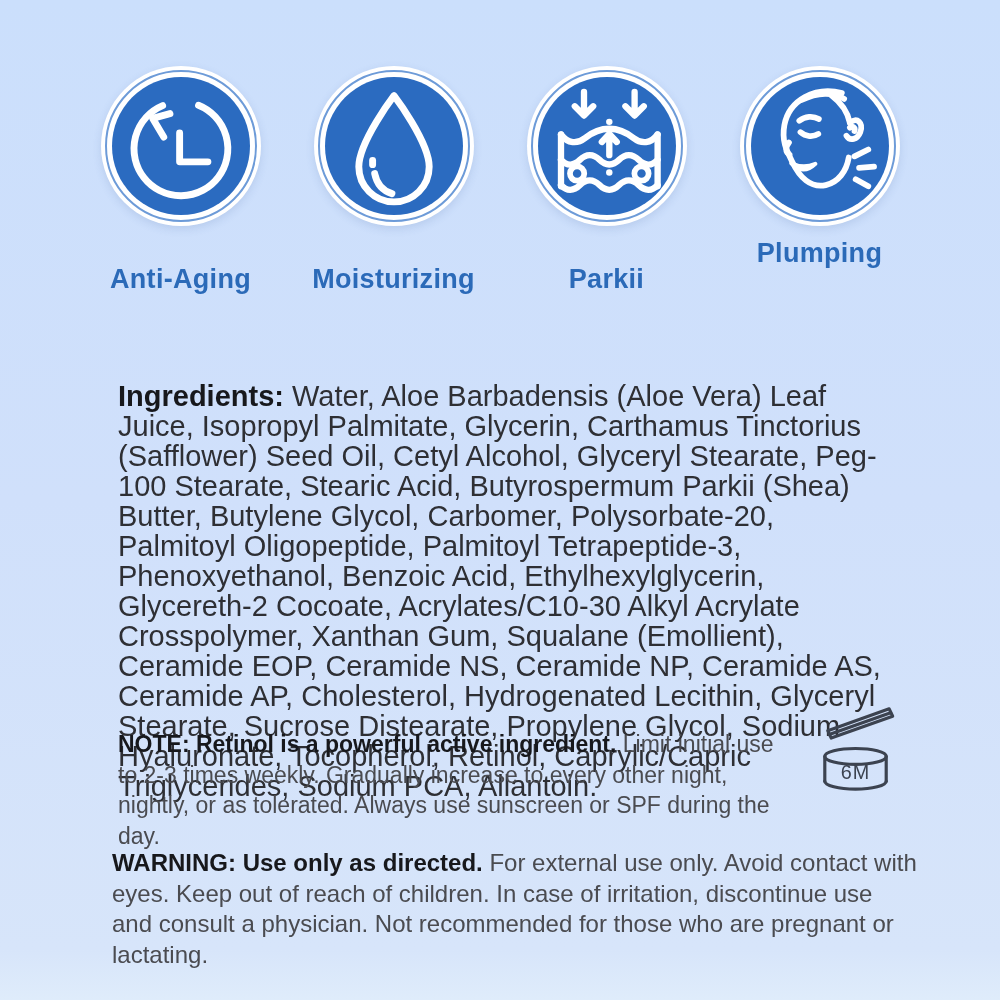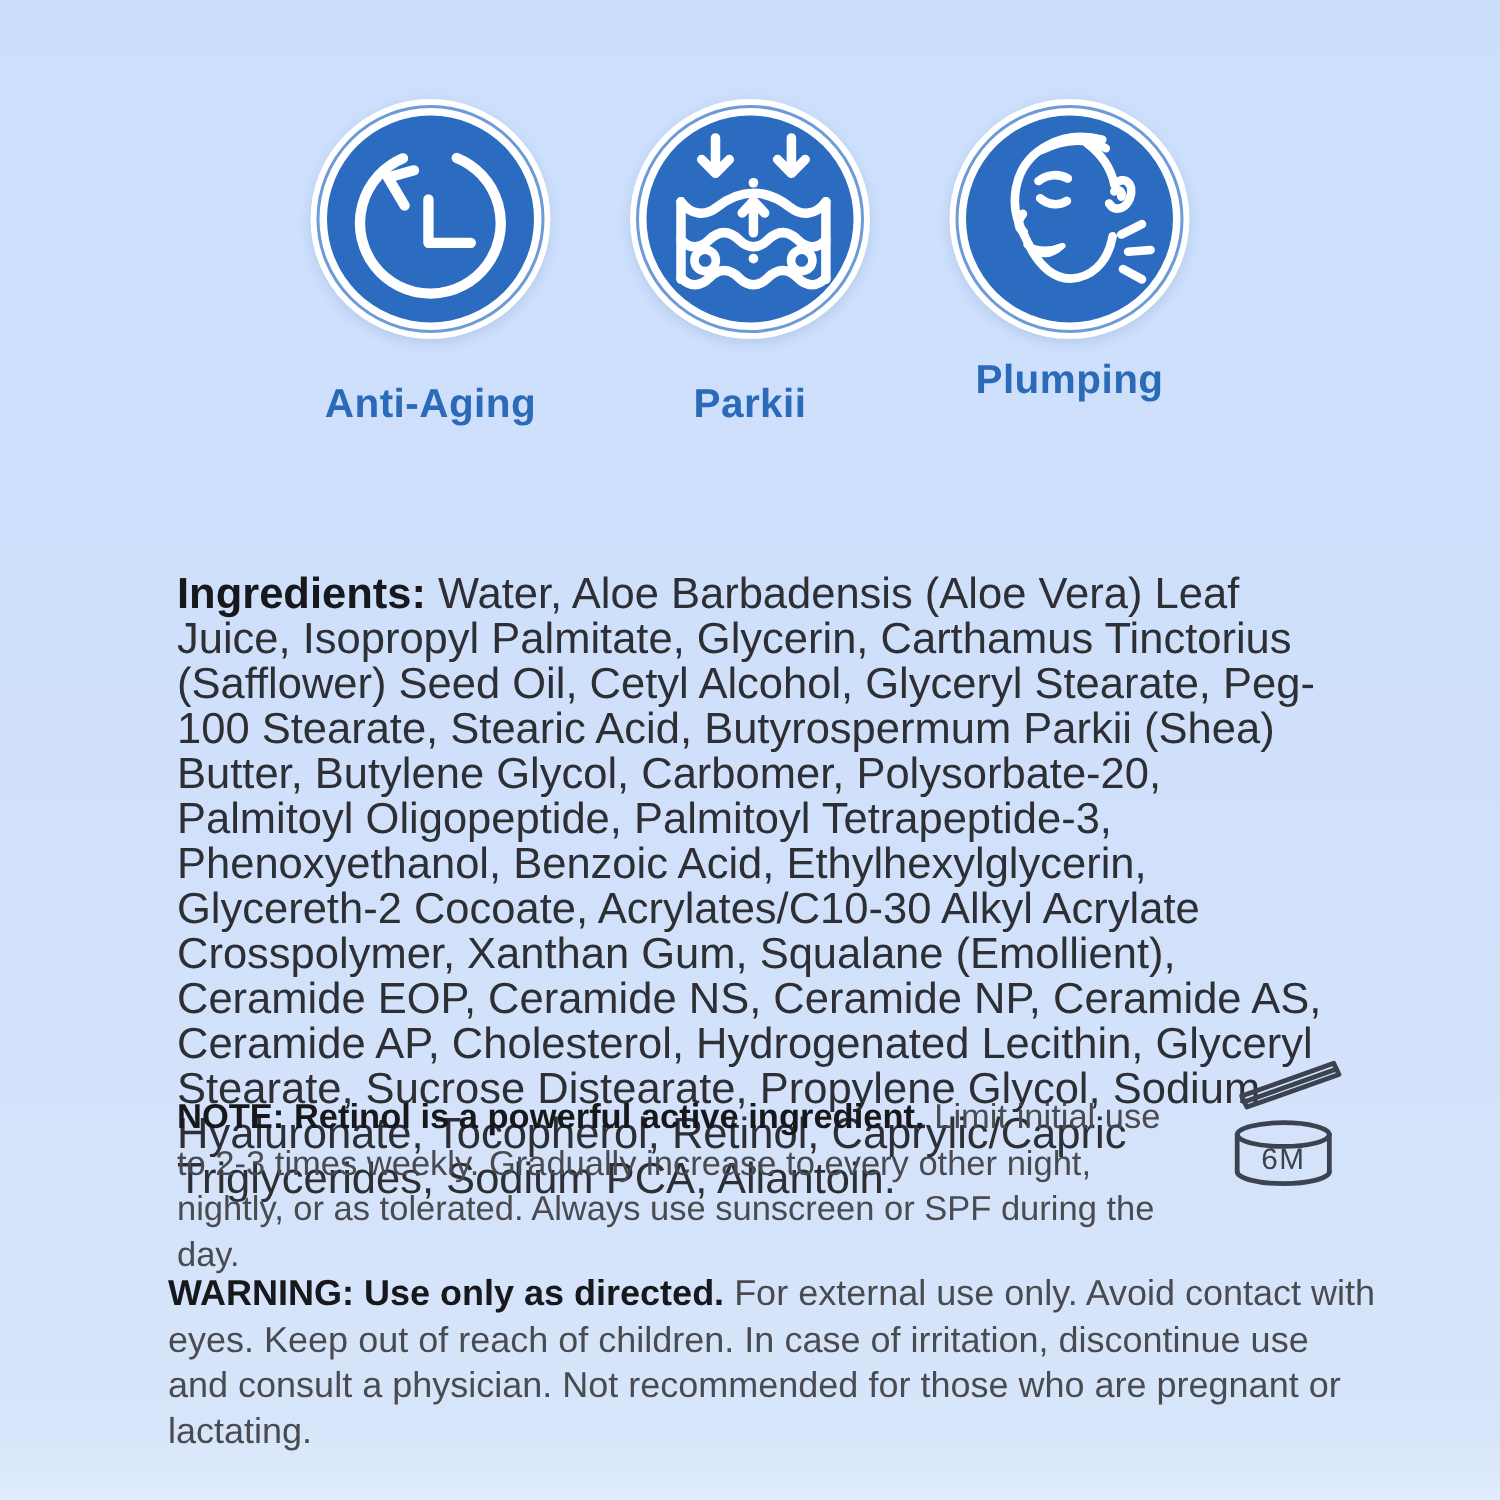--- a/index.html
+++ b/index.html
@@ -22,21 +22,21 @@
   .badge::before {
     content:""; position:absolute; inset:4px;
     border:2.5px solid #6d9bd8; border-radius:50%;
   }
   .disc {
     position:absolute; inset:11px; border-radius:50%; background:#2b6bc0;
     display:flex; align-items:center; justify-content:center;
   }
   .disc svg { width:100%; height:100%; }
   .feature-label {
-    margin-top:28px; font-size:27px; font-weight:600;
+    margin-top:38px; font-size:27px; font-weight:600;
     color:#2b6ab8; letter-spacing:0.3px; white-space:nowrap;
   }
   .feature--plumping .feature-label { margin-top:12px;text-align:center; }
 
   .text-block { position:absolute; color:#4a4b50; }
   .text-block strong { font-weight:700; color:#17181c; }
   .ingredients {
     left:118px; top:352px; width:778px;
     font-size:29px; line-height:30px; color:#2e2f34;
   }
@@ -63,20 +63,32 @@
           <svg viewBox="0 0 100 100" fill="none" stroke="#ffffff" stroke-width="5" stroke-linecap="round" stroke-linejoin="round">
             <path d="M36.7 20.7 A34 34 0 1 0 62.7 20.5"></path>
             <path d="M42 26.5 L29.5 30 L37.5 43.5"></path>
             <path d="M49 40.5 L49 61.5 L69.5 61.5"></path>
           </svg>
         </div>
       </div>
       <div class="feature-label">Anti-Aging</div>
     </div>
 
+    <div class="feature">
+      <div class="badge">
+        <div class="disc">
+          <svg viewBox="0 0 100 100" fill="none" stroke="#ffffff" stroke-width="5" stroke-linecap="round" stroke-linejoin="round">
+            <path d="M50 13.5 C 50 13.5 24.5 47 24.5 65 A 25.5 25.5 0 0 0 75.5 65 C 75.5 47 50 13.5 50 13.5 Z"></path>
+            <path d="M34.5 60.5 L34.5 63.5"></path>
+            <path d="M36 70 C 37.5 77.5 42 82.5 48.5 84.5"></path>
+          </svg>
+        </div>
+      </div>
+      <div class="feature-label">Moisturizing</div>
+    </div>
 
     <div class="feature">
       <div class="badge">
         <div class="disc">
           <svg viewBox="0 0 120 120" fill="none" stroke="#ffffff" stroke-width="5.5" stroke-linecap="round" stroke-linejoin="round">
             <path d="M40 13 L40 32 M32 25.5 L40 33.5 L48 25.5"></path>
             <path d="M84 13 L84 32 M76 25.5 L84 33.5 L92 25.5"></path>
             <circle cx="62" cy="39" r="2.8" fill="#ffffff" stroke="none"></circle>
             <path d="M62 68 L62 50 M55.5 56.5 L62 49.5 L68.5 56.5"></path>
             <path d="M20 50 C 26 58 34 58.5 41 53 C 48 47.5 54 45 62 45 C 70 45 76 47.5 83 53 C 90 58.5 98 58 104 50"></path>

